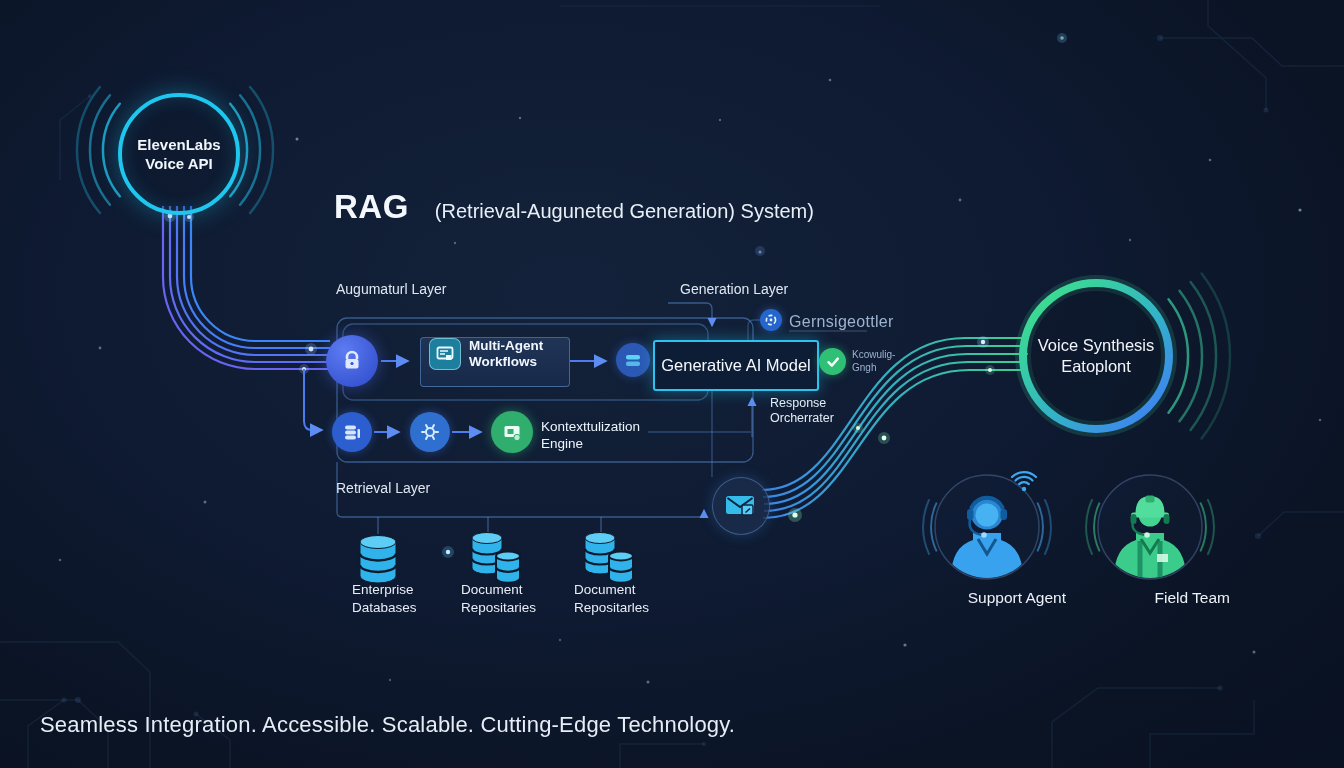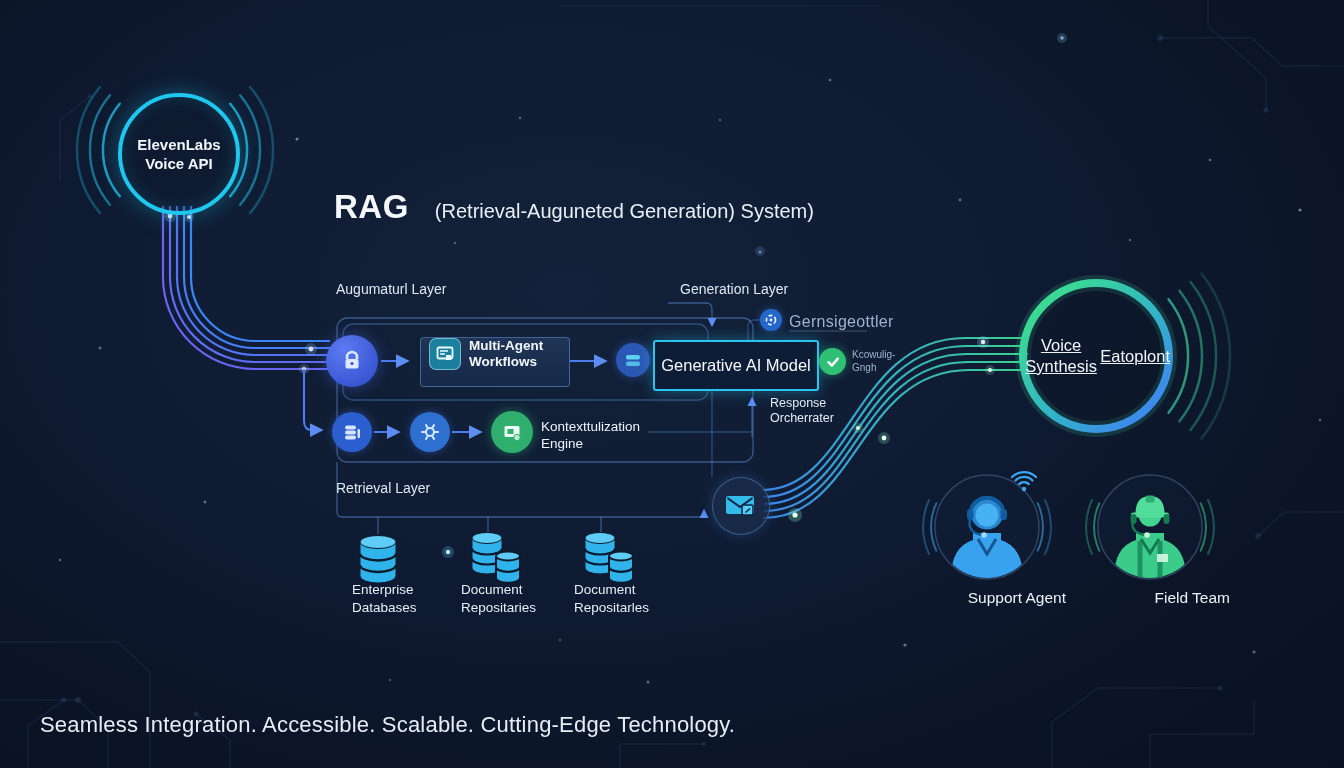--- a/index.html
+++ b/index.html
@@ -49,22 +49,22 @@
   
   .badge-circle{border-radius:50%;display:flex;align-items:center;justify-content:center;z-index:3;}
   #badge1c{left:760px;top:309px;width:22px;height:22px;background:#2566cc;box-shadow:0 0 8px rgba(60,120,220,.5);}
   #badge1t{left:789px;top:313px;font-size:16px;color:#9db3cf;letter-spacing:.3px;z-index:3;white-space:nowrap;}
   #badge2c{left:819px;top:348px;width:27px;height:27px;background:#2fc076;box-shadow:0 0 10px rgba(50,200,130,.5);}
   #badge2t{left:852px;top:349px;font-size:10px;line-height:12.5px;color:#9db3cf;z-index:3;white-space:nowrap;}
   
   .dbicon{z-index:3;}
   .dblabel{z-index:3;font-size:13.5px;line-height:18px;color:#e7eef7;white-space:nowrap;}
   
-  #voicetext{left:1022px;top:282px;width:148px;height:148px;display:flex;
-    align-items:center;justify-content:flex-start;text-align:center;z-index:3;text-decoration:underline;}
+  #voicetext{left:1022px;top:282px;width:148px;height:148px;display:flex;flex-direction:column;
+    align-items:center;justify-content:center;text-align:center;z-index:3;}
   #voicetext span{font-size:16.5px;line-height:21px;color:#f2f6fb;}
   .persona-label{z-index:3;font-size:15.5px;color:#edf2f8;text-align:right;width:160px;}
   #tagline{left:40px;top:712px;font-size:22px;color:#e6edf6;letter-spacing:.2px;z-index:3;white-space:nowrap;}
 </style>
 </head>
 <body>
 
 <div id="stage">
 
   <svg class="layer" width="1344" height="768">

